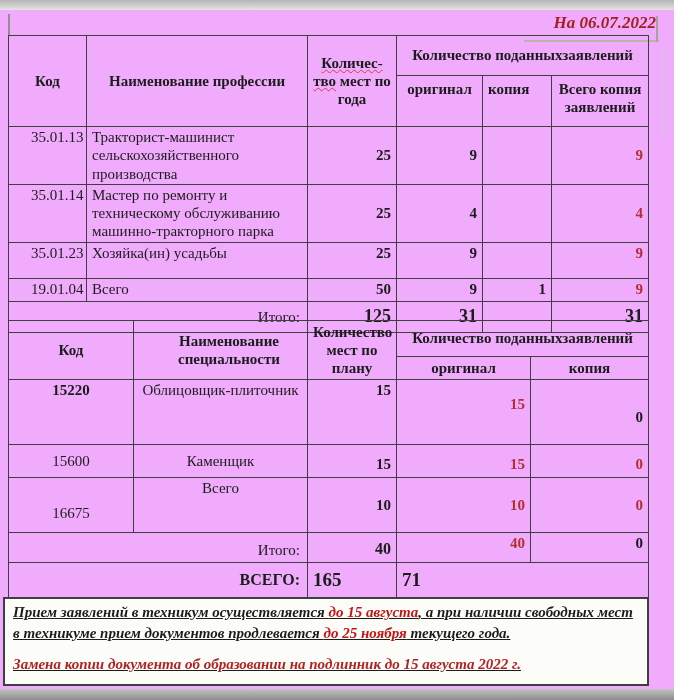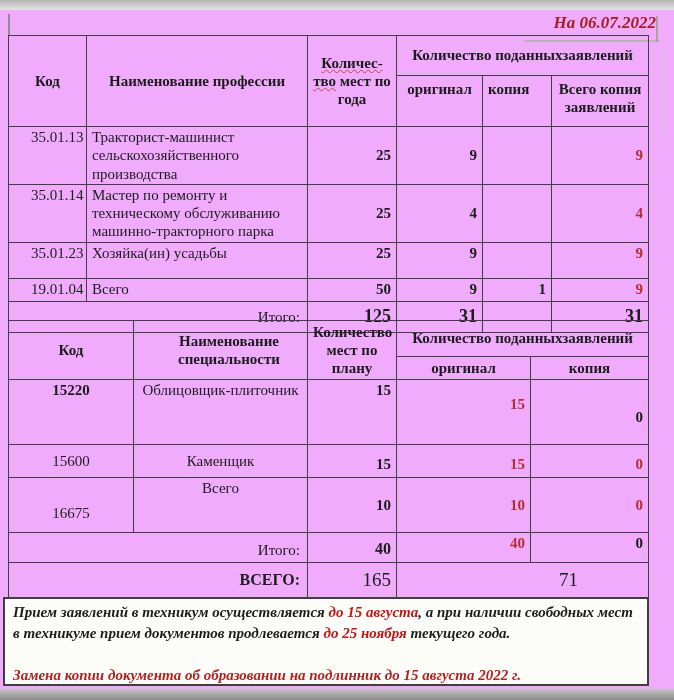--- a/index.html
+++ b/index.html
@@ -33,28 +33,28 @@
         text-decoration-color:#cf4040;text-decoration-thickness:1px;}
   .code{padding-left:22px;}
   .num{font-weight:bold;text-align:right;}
   .vmid{vertical-align:middle;}
   .red{color:#b23030;}
   .itogo-label{text-align:right;vertical-align:middle;padding-right:7px;}
   .big{font-size:18px;}
   .t2-center{text-align:center;margin-left:40px;}
 
   .vsego-label{font-weight:bold;text-align:right;vertical-align:middle;font-size:16px;padding-right:7px;}
-  .vsego-num{font-weight:normal;text-align:right;vertical-align:middle;font-size:19px;}
+  .vsego-num{font-weight:bold;text-align:left;vertical-align:middle;font-size:19px;}
 
   .footer-box{position:absolute;left:3px;top:597px;width:646px;height:89px;
     border:2px solid #3f3f3f;background:#fcfcf9;
     font-weight:bold;font-style:italic;font-size:15px;line-height:1.42;
-    padding:3px 8px 0 8px;box-sizing:border-box;}
+    padding:3px 8px 0 8px;box-sizing:border-box;text-decoration:underline;}
   .footer-box .red-hl{color:#c41414;}
-  .footer-line3{color:#b22222;margin-top:20px;}
+  .footer-line3{color:#b22222;margin-top:9px;}
 </style>
 </head>
 <body>
 
 <div class="page">
   <div class="strip-top"></div>
   <div class="stray-line"></div>
   <div class="date-underline"></div>
   <div class="date-tick"></div>
   <div class="edge-line"></div>

